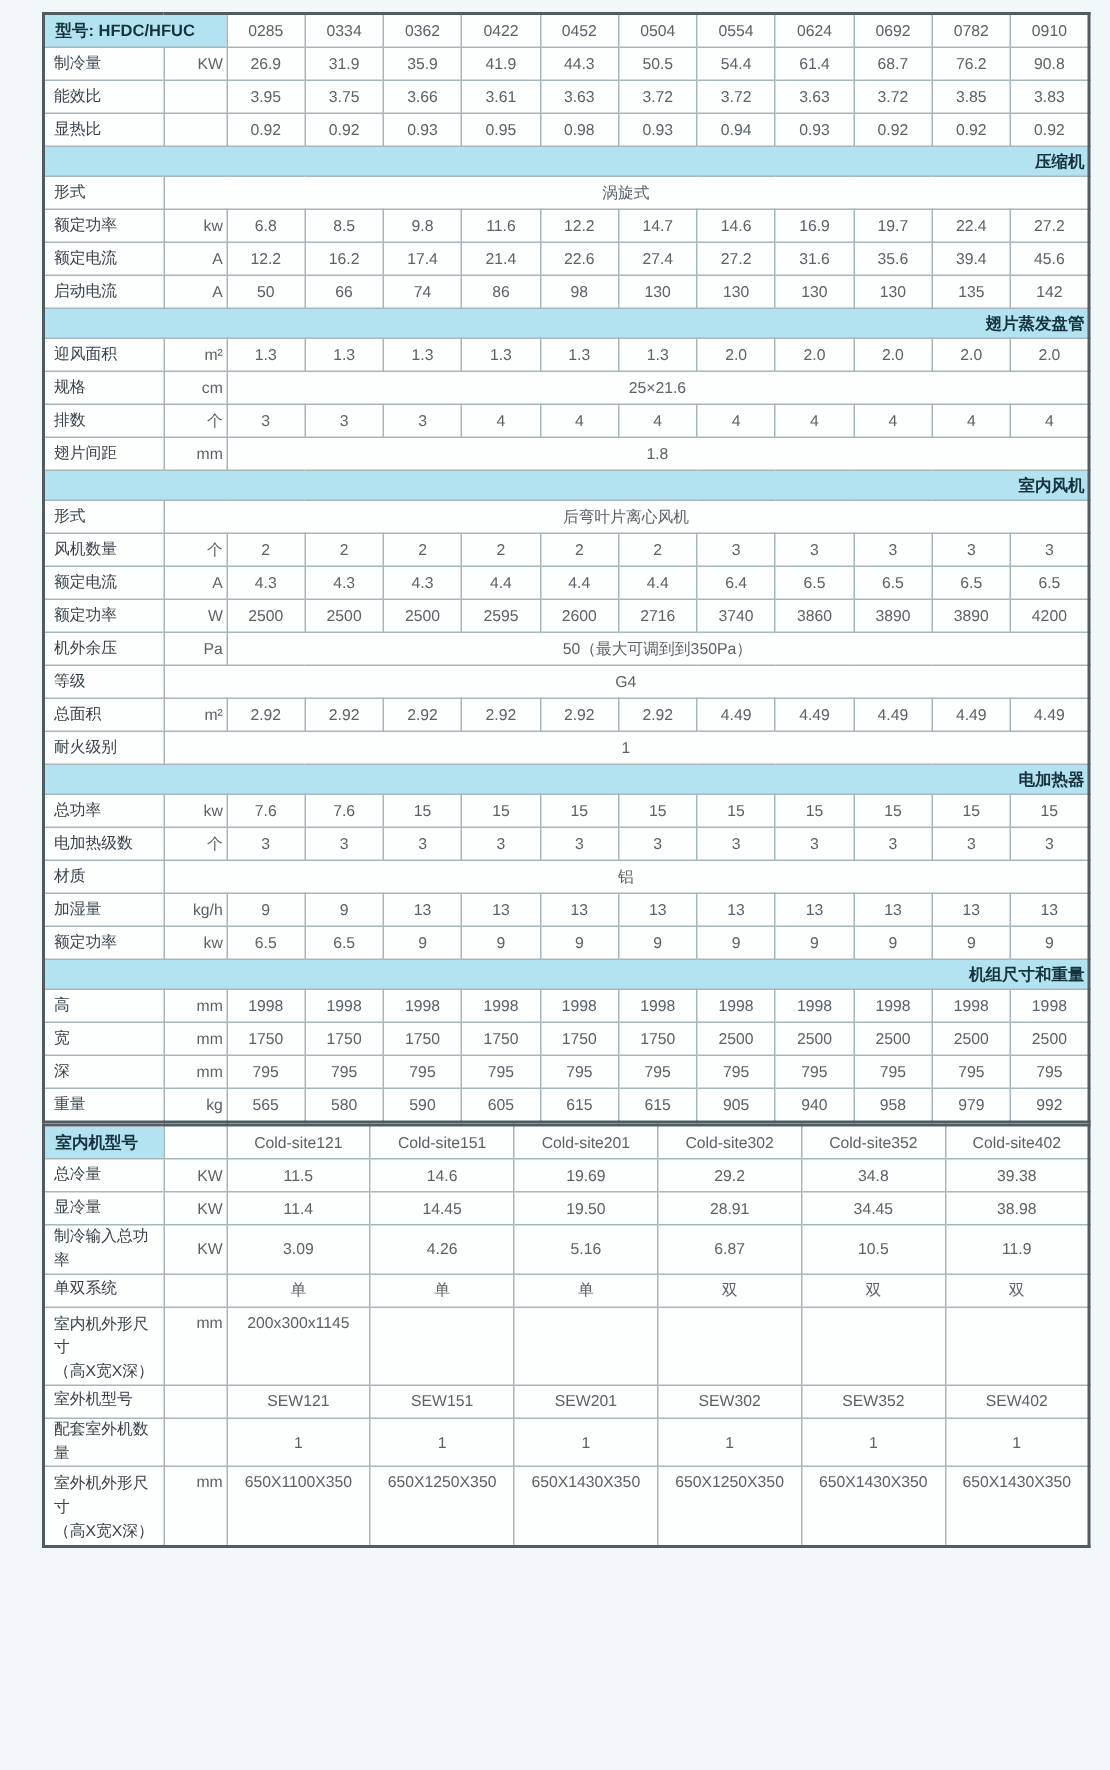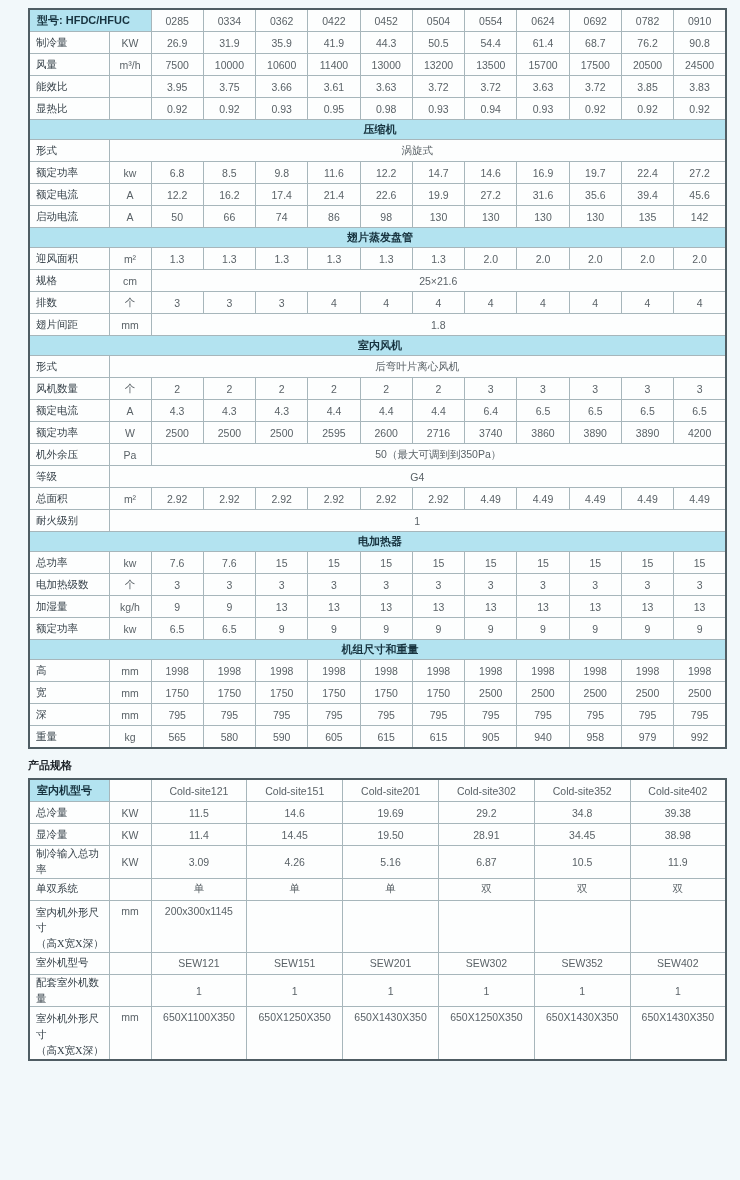--- a/index.html
+++ b/index.html
@@ -24,30 +24,30 @@
     background:#fdfefe;border:2px solid var(--outer);
   }
   td{
     border:1px solid var(--inner);
     font-size:10.5px;color:var(--value);
     text-align:center;vertical-align:middle;
     height:21px;padding:0 2px;overflow:hidden;
   }
   td.lbl{
     text-align:left;padding-left:6px;color:var(--label);
-    white-space:pre-line;line-height:1.5;font-family:Liberation Serif, serif;
-  }
-  td.unit{color:var(--value);}
+    white-space:pre-line;line-height:1.5;
+  }
+  td.unit{color:var(--value);text-align:right;}
   td.hl{
     background:var(--accent);font-weight:bold;color:var(--band-text);
     text-align:left;padding-left:7px;font-size:11px;
   }
   tr.band td{
     background:var(--accent);color:var(--band-text);
-    font-weight:bold;text-align:center;padding-left:7px;
+    font-weight:bold;text-align:right;padding-left:7px;
     font-size:11px;height:19px;
   }
   tr.tall td{height:37px;vertical-align:top;padding-top:4px;}
   .mid-title{
     font-size:11px;font-weight:bold;color:#1d2329;
     margin:9px 0 5px 0;
   }
 </style>
 </head>
 <body>
@@ -93,35 +93,20 @@
           <td>41.9</td>
           <td>44.3</td>
           <td>50.5</td>
           <td>54.4</td>
           <td>61.4</td>
           <td>68.7</td>
           <td>76.2</td>
           <td>90.8</td>
         </tr>
         <tr>
-          <td class="lbl">风量</td>
-          <td class="unit">m³/h</td>
-          <td>7500</td>
-          <td>10000</td>
-          <td>10600</td>
-          <td>11400</td>
-          <td>13000</td>
-          <td>13200</td>
-          <td>13500</td>
-          <td>15700</td>
-          <td>17500</td>
-          <td>20500</td>
-          <td>24500</td>
-        </tr>
-        <tr>
           <td class="lbl">能效比</td>
           <td class="unit"></td>
           <td>3.95</td>
           <td>3.75</td>
           <td>3.66</td>
           <td>3.61</td>
           <td>3.63</td>
           <td>3.72</td>
           <td>3.72</td>
           <td>3.63</td>
@@ -167,21 +152,21 @@
           <td>27.2</td>
         </tr>
         <tr>
           <td class="lbl">额定电流</td>
           <td class="unit">A</td>
           <td>12.2</td>
           <td>16.2</td>
           <td>17.4</td>
           <td>21.4</td>
           <td>22.6</td>
-          <td>19.9</td>
+          <td>27.4</td>
           <td>27.2</td>
           <td>31.6</td>
           <td>35.6</td>
           <td>39.4</td>
           <td>45.6</td>
         </tr>
         <tr>
           <td class="lbl">启动电流</td>
           <td class="unit">A</td>
           <td>50</td>
@@ -346,20 +331,24 @@
           <td>3</td>
           <td>3</td>
           <td>3</td>
           <td>3</td>
           <td>3</td>
           <td>3</td>
           <td>3</td>
           <td>3</td>
         </tr>
         <tr>
+          <td class="lbl">材质</td>
+          <td colspan="12">铝</td>
+        </tr>
+        <tr>
           <td class="lbl">加湿量</td>
           <td class="unit">kg/h</td>
           <td>9</td>
           <td>9</td>
           <td>13</td>
           <td>13</td>
           <td>13</td>
           <td>13</td>
           <td>13</td>
           <td>13</td>
@@ -441,21 +430,20 @@
           <td>615</td>
           <td>905</td>
           <td>940</td>
           <td>958</td>
           <td>979</td>
           <td>992</td>
         </tr>
       </tbody>
   </table>
 
-  <div class="mid-title">产品规格</div>
 
   <table>
     <colgroup>
       <col style="width:80px">
         <col style="width:42px">
       <col>
         <col>
         <col>
         <col>
         <col>

